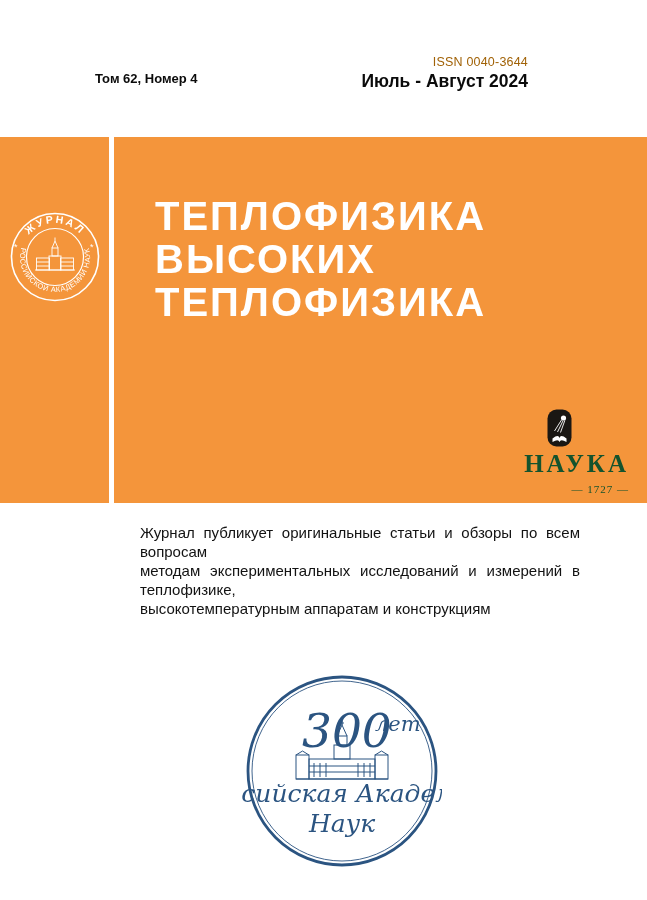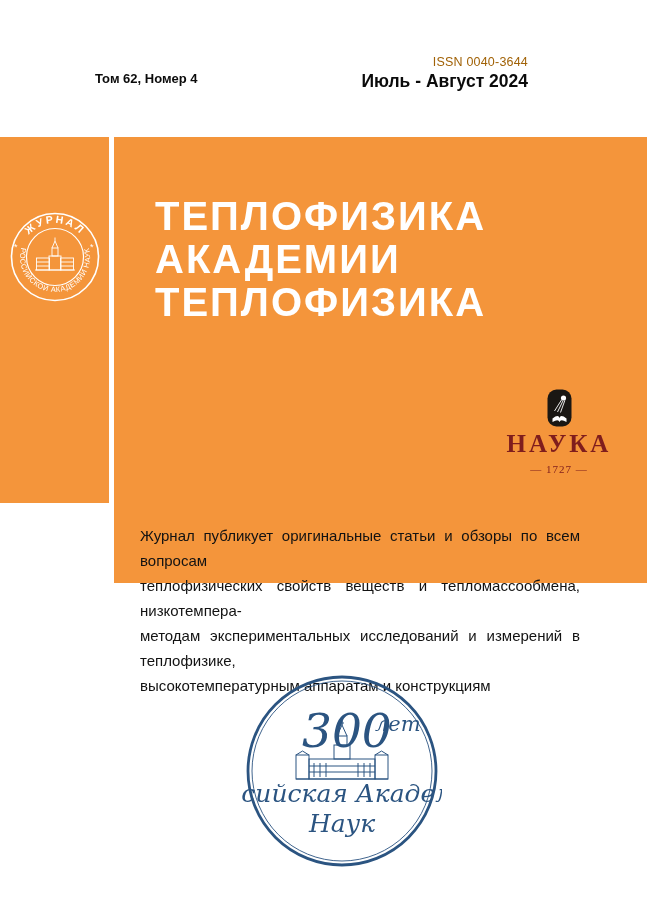--- a/index.html
+++ b/index.html
@@ -23,46 +23,46 @@
   .issue-date{
     position:absolute;top:71px;right:119px;
     font-size:17.5px;font-weight:bold;color:#0b0b0b;
   }
   
   .spine-strip{
     position:absolute;left:0;top:137px;width:109px;height:366px;
     background:var(--orange);
   }
   .cover-box{
-    position:absolute;left:114px;top:137px;width:533px;height:446px;
+    position:absolute;left:114px;top:137px;width:533px;height:366px;
     background:var(--orange);
   }
   .cover-title{
     position:absolute;left:41px;top:58px;
     color:#ffffff;font-weight:bold;
     font-size:40px;line-height:43px;letter-spacing:2px;
   }
   
   .publisher{
-    position:absolute;left:375px;top:252px;width:140px;
-    text-align:center;color:#7f1d1d;
+    position:absolute;left:375px;top:272px;width:140px;
+    text-align:right;color:#14532d;
   }
   .pub-emblem{display:block;margin:0 auto 3px auto;}
   .pub-name{
     font-family:"Liberation Serif", serif;
     font-size:25px;font-weight:600;letter-spacing:3px;
   }
   .pub-year{
     font-family:"Liberation Serif", serif;
     font-size:11px;letter-spacing:1px;margin-top:5px;
   }
   
   .description{
     position:absolute;left:140px;top:523px;width:440px;
-    font-size:15px;line-height:25px;color:#121212;
+    font-size:15px;line-height:19px;color:#121212;
   }
   .jline{text-align:justify;text-align-last:justify;}
   .jline-last{text-align:left;}
   
   .anniversary{position:absolute;left:242px;top:671px;}
   .script{font-family:"DejaVu Serif", serif;font-style:italic;}
 </style>
 </head>
 <body>
 
@@ -98,39 +98,38 @@
         <rect x="52" y="46" width="6" height="8"></rect>
         <path d="M52,46 L55,39 L58,46"></path>
         <path d="M55,39 V35.5"></path>
       </g>
     </svg>
   </div>
 
   <div class="cover-box">
     <div class="cover-title">
       <div>ТЕПЛОФИЗИКА</div>
-      <div>АКАДЕМИИ</div>
+      <div>ВЫСОКИХ</div>
       <div>ТЕПЛОФИЗИКА</div>
     </div>
 
     <div class="publisher">
       <svg class="pub-emblem" width="25" height="38" viewBox="0 0 25 38">
         <rect x="0.5" y="0.5" width="24" height="37" rx="9" fill="#1A1713"></rect>
         <circle cx="16.5" cy="9" r="2.6" fill="#ffffff"></circle>
         <path d="M14.5,11 L7.5,22 M16,11.8 L10.5,23 M17.8,11.5 L13.5,23.5" stroke="#ffffff" stroke-width="0.9" fill="none"></path>
         <path d="M5.5,29.5 q6,-4.5 7,-0.5 q1,-4 7,0.5 v3.5 q-6,-3.5 -7,0 q-1,-3.5 -7,0 z" fill="#ffffff"></path>
       </svg>
       <div class="pub-name">НАУКА</div>
       <div class="pub-year">— 1727 —</div>
     </div>
   </div>
 
   <div class="description">
     <div class="jline">Журнал публикует оригинальные статьи и обзоры по всем вопросам</div>
-    <div class="jline">теплофизических свойств веществ и тепломассообмена, низкотемпера-</div>
     <div class="jline">методам экспериментальных исследований и измерений в теплофизике,</div>
     <div class="jline-last">высокотемпературным аппаратам и конструкциям</div>
   </div>
 
   <svg class="anniversary" width="200" height="200" viewBox="0 0 200 200">
     <g stroke="#2B5481" fill="none">
       <circle cx="100" cy="100" r="94" stroke-width="2.8"></circle>
       <circle cx="100" cy="100" r="90" stroke-width="0.9"></circle>
     </g>
     <text class="script" x="60" y="76" font-size="47" fill="#2B5481">300</text>

